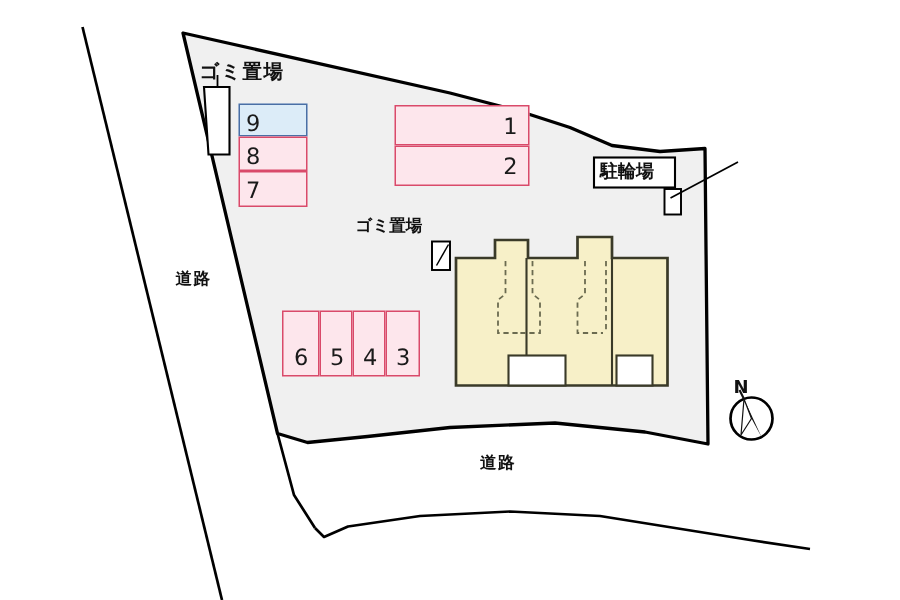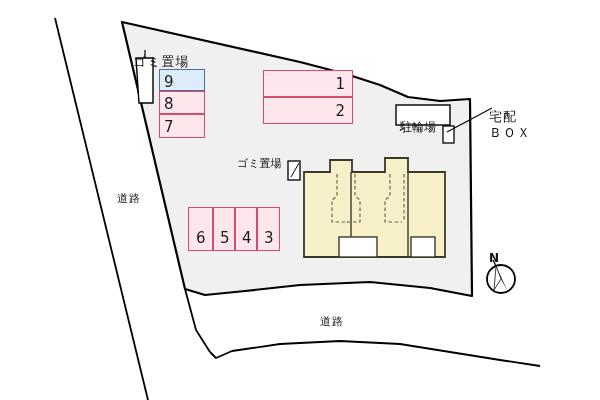--- a/index.html
+++ b/index.html
@@ -2,21 +2,21 @@
 <html><head>
 <meta charset="utf-8">
 <title>site-plan</title>
 <style>
   html,body{margin:0;padding:0;background:#ffffff;}
   body{width:600px;height:400px;overflow:hidden;
        font-family:"DejaVu Sans","Liberation Sans",sans-serif;}
   #plan{position:relative;width:600px;height:400px;background:#ffffff;}
   svg{position:absolute;left:0;top:0;width:600px;height:400px;}
   .lbl{position:absolute;white-space:nowrap;color:#111111;line-height:1;}
-  .jp{font-family:"DejaVu Sans","Liberation Sans",sans-serif;font-weight:400;margin-top:13px;}
+  .jp{font-family:"DejaVu Sans","Liberation Sans",sans-serif;font-weight:700;}
   .road-lbl{font-size:11px;letter-spacing:1px;}
   .gomi-lbl{font-size:13px;letter-spacing:1px;}
   .pet-lbl{font-size:11px;letter-spacing:0px;}
   .chu-lbl{font-size:12px;letter-spacing:0px;}
   .takuhai-lbl{font-size:13px;letter-spacing:1px;line-height:1.25;}
   .stall-num{position:absolute;font-size:15px;color:#1a1a1a;
              font-family:"DejaVu Sans","Liberation Sans",sans-serif;}
   .n-lbl{font-size:12px;font-weight:700;color:#111;}
 </style>
 </head>
@@ -130,24 +130,20 @@
       <span class="stall-num" style="left:6px;bottom:3px;">3</span>
     </div>
   </div>
 
   <div class="lbl jp gomi-lbl" style="left:133px;top:42px;">ゴミ置場</div>
 
   <div class="lbl jp pet-lbl" style="left:237px;top:145px;">ゴミ置場</div>
 
   <div class="lbl jp chu-lbl" style="left:400px;top:108px;">駐輪場</div>
 
-  <div class="lbl jp takuhai-lbl" style="left:489px;top:96px;">
-    <div>宅配</div>
-    <div>ＢＯＸ</div>
-  </div>
 
   <div class="lbl jp road-lbl" style="left:117px;top:180px;">道路</div>
 
   <div class="lbl jp road-bottom-label road-lbl" style="left:320px;top:303px;">道路</div>
 
   <div class="lbl n-lbl" style="left:489px;top:252px;">N</div>
 
 </div>
 
 </body></html>

